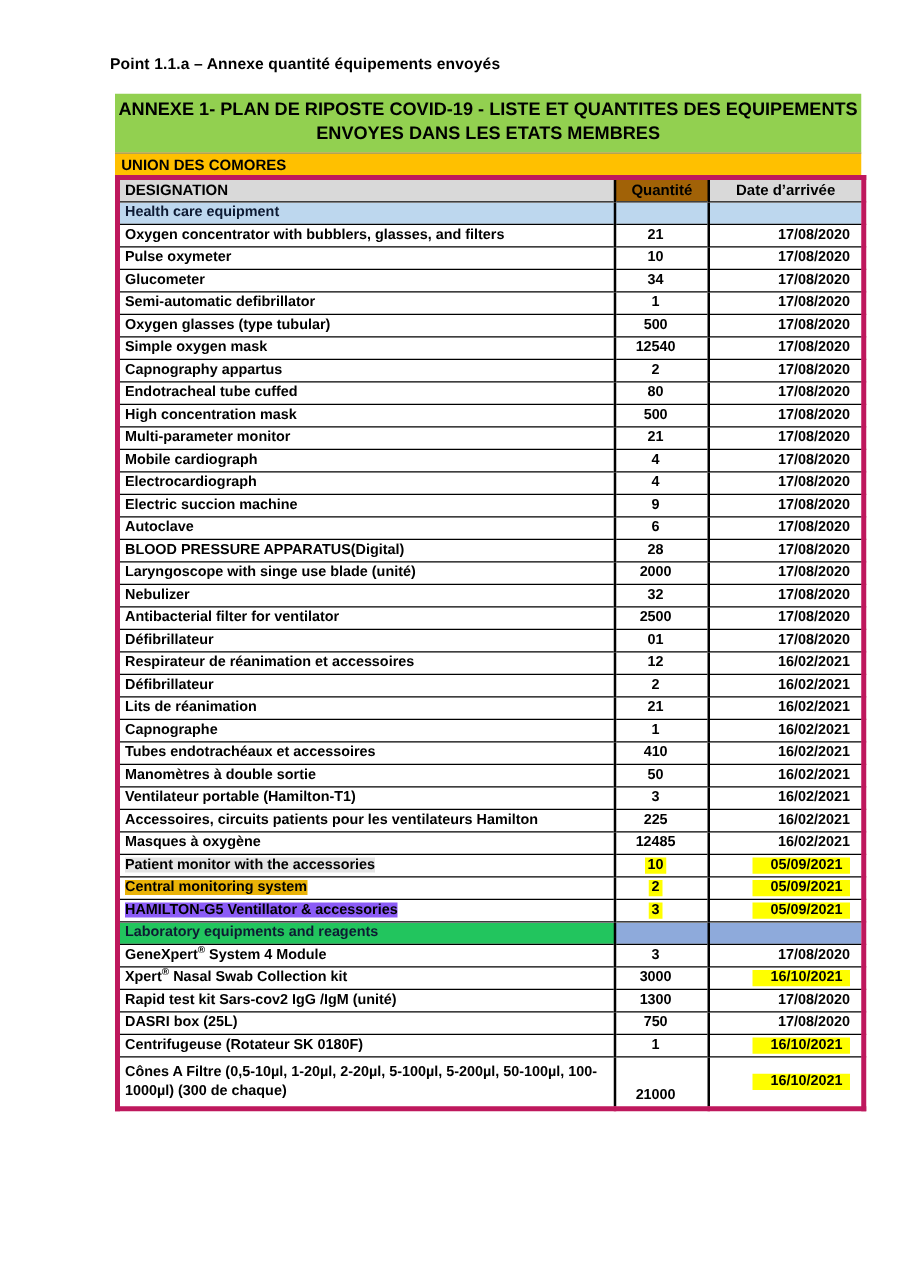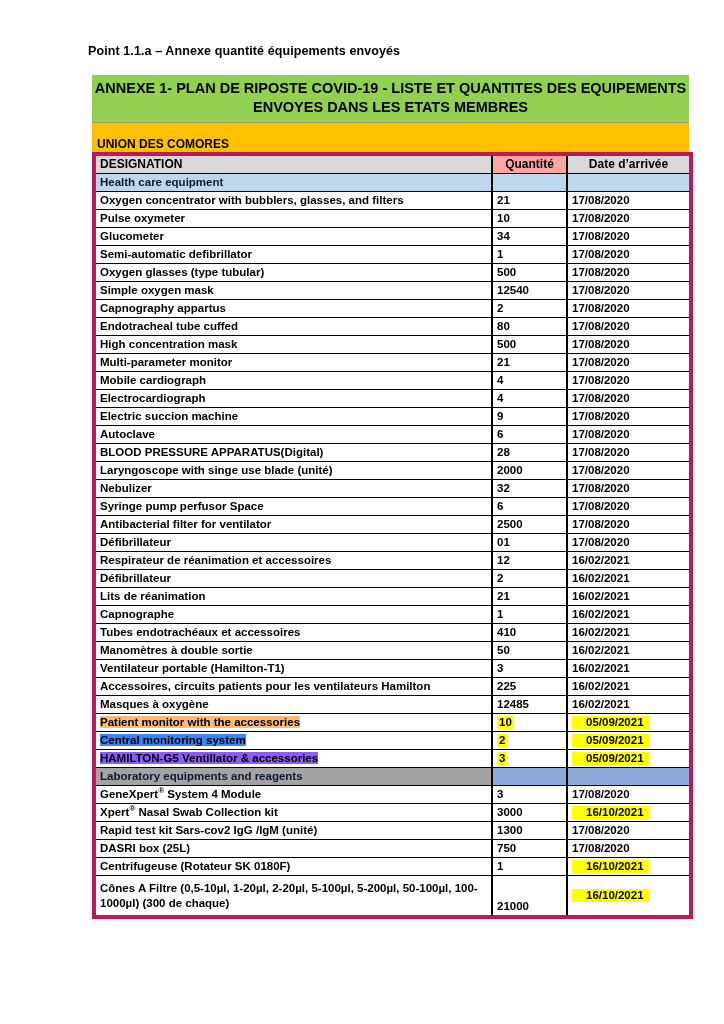--- a/index.html
+++ b/index.html
@@ -26,21 +26,21 @@
   .banner {
     text-align: center;
     font-weight: 700;
     font-size: 14.5px;
     line-height: 1.32;
     padding: 4px 2px 5px 2px;
   }
   .region-bar {
     font-weight: 700;
     font-size: 12px;
-    padding: 14px 5px 1px 5px;
+    padding: 2px 5px 1px 5px;
     line-height: 14px;
     border-top: 1px solid #9a9a70;
   }
   table.main {
     border-collapse: collapse;
     table-layout: fixed;
     width: 597px;
     border: 4px solid #be185d;
   }
   col.c1 { width: 398px; }
@@ -50,22 +50,22 @@
     border: 1px solid #000;
     font-size: 11.5px;
     font-weight: 700;
     line-height: 13.5px;
     padding: 1.5px 4px;
     height: 18px;
     overflow: hidden;
     white-space: nowrap;
   }
   td.c-des { border-right-width: 2px; }
-  td.c-qty { text-align: left; padding-right: 14px; border-right-width: 2px; }
-  td.c-date { padding-right: 9px; }
+  td.c-qty { text-align: center; padding-right: 14px; border-right-width: 2px; }
+  td.c-date { text-align: right; padding-right: 9px; }
   tr.head-row td {
     background: #D9D9D9;
     font-size: 12px;
     border-top-width: 2px;
   }
   tr.head-row td.c-qty, tr.head-row td.c-date { text-align: center; padding-right: 4px; }
   tr.section-row td {
     color: #0d1a33;
   }
   span.hl { background: #FFFF00; }
@@ -90,21 +90,21 @@
   <div class="region-bar" style="background: rgb(255, 192, 0);">UNION DES COMORES</div>
   <table class="main">
     <colgroup>
         <col class="c1">
         <col class="c2">
         <col class="c3">
       </colgroup>
     <tbody>
       <tr class="head-row">
         <td class="c-des" style="background: rgb(217, 217, 217);">DESIGNATION</td>
-        <td class="c-qty" style="background: #fca5a5;">Quantité</td>
+        <td class="c-qty" style="background: #a16207;">Quantité</td>
         <td class="c-date" style="background: rgb(217, 217, 217); margin-left: 40px;">Date d’arrivée</td>
       </tr>
     <tr class="section-row">
           <td class="c-des" style="background: rgb(189, 215, 238);">Health care equipment</td>
           <td class="c-qty" style="background: rgb(189, 215, 238);"></td>
           <td class="c-date" style="background: rgb(189, 215, 238);"></td>
         </tr>
         <tr>
           <td class="c-des"><span>Oxygen concentrator with bubblers, glasses, and filters</span></td>
           <td class="c-qty"><span>21</span></td>
@@ -184,25 +184,20 @@
           <td class="c-des"><span>Laryngoscope with singe use blade (unité)</span></td>
           <td class="c-qty"><span>2000</span></td>
           <td class="c-date"><span>17/08/2020</span></td>
         </tr>
         <tr>
           <td class="c-des"><span>Nebulizer</span></td>
           <td class="c-qty"><span>32</span></td>
           <td class="c-date"><span>17/08/2020</span></td>
         </tr>
         <tr>
-          <td class="c-des"><span>Syringe pump perfusor Space</span></td>
-          <td class="c-qty"><span>6</span></td>
-          <td class="c-date"><span>17/08/2020</span></td>
-        </tr>
-        <tr>
           <td class="c-des"><span>Antibacterial filter for ventilator</span></td>
           <td class="c-qty"><span>2500</span></td>
           <td class="c-date"><span>17/08/2020</span></td>
         </tr>
         <tr>
           <td class="c-des"><span>Défibrillateur</span></td>
           <td class="c-qty"><span>01</span></td>
           <td class="c-date"><span>17/08/2020</span></td>
         </tr>
         <tr>
@@ -244,36 +239,36 @@
           <td class="c-des"><span>Accessoires, circuits patients pour les ventilateurs Hamilton</span></td>
           <td class="c-qty"><span>225</span></td>
           <td class="c-date"><span>16/02/2021</span></td>
         </tr>
         <tr>
           <td class="c-des"><span>Masques à oxygène</span></td>
           <td class="c-qty"><span>12485</span></td>
           <td class="c-date"><span>16/02/2021</span></td>
         </tr>
         <tr>
-          <td class="c-des"><span class="hl" style="background: #fdba74; margin-top: 38px;">Patient monitor with the accessories</span></td>
+          <td class="c-des"><span class="hl" style="background: #e5e5e5; margin-top: 38px;">Patient monitor with the accessories</span></td>
           <td class="c-qty"><span class="hl" style="background: rgb(255, 255, 0);">10</span></td>
           <td class="c-date"><span class="hl wide" style="background: rgb(255, 255, 0);">05/09/2021</span></td>
         </tr>
         <tr>
-          <td class="c-des"><span class="hl" style="background: #3b82f6;">Central monitoring system</span></td>
+          <td class="c-des"><span class="hl" style="background: #eab308;">Central monitoring system</span></td>
           <td class="c-qty"><span class="hl" style="background: rgb(255, 255, 0);">2</span></td>
           <td class="c-date"><span class="hl wide" style="background: rgb(255, 255, 0);">05/09/2021</span></td>
         </tr>
         <tr>
           <td class="c-des"><span class="hl" style="background: #8b5cf6;">HAMILTON-G5 Ventillator &amp; accessories</span></td>
           <td class="c-qty"><span class="hl" style="background: rgb(255, 255, 0);">3</span></td>
           <td class="c-date"><span class="hl wide" style="background: rgb(255, 255, 0);">05/09/2021</span></td>
         </tr>
         <tr class="section-row">
-          <td class="c-des" style="background: #a3a3a3;">Laboratory equipments and reagents</td>
+          <td class="c-des" style="background: #22c55e;">Laboratory equipments and reagents</td>
           <td class="c-qty" style="background: rgb(142, 170, 219);"></td>
           <td class="c-date" style="background: rgb(142, 170, 219);"></td>
         </tr>
         <tr>
           <td class="c-des"><span>GeneXpert<sup>®</sup> System 4 Module</span></td>
           <td class="c-qty"><span>3</span></td>
           <td class="c-date"><span>17/08/2020</span></td>
         </tr>
         <tr>
           <td class="c-des"><span>Xpert<sup>®</sup> Nasal Swab Collection kit</span></td>

